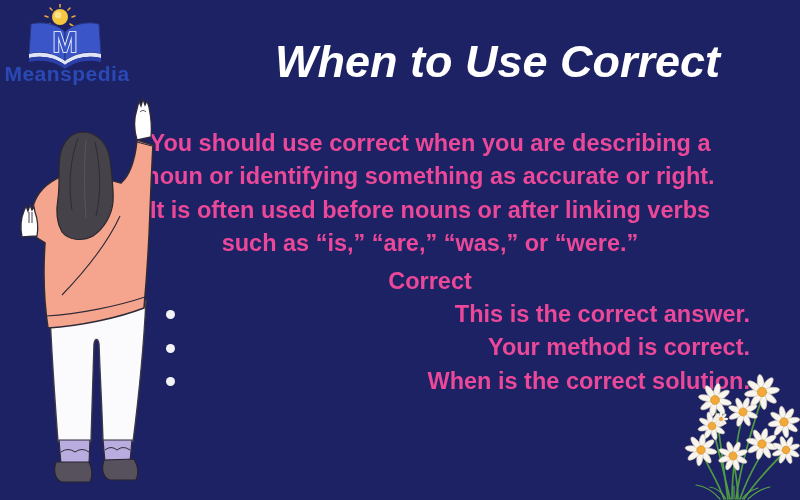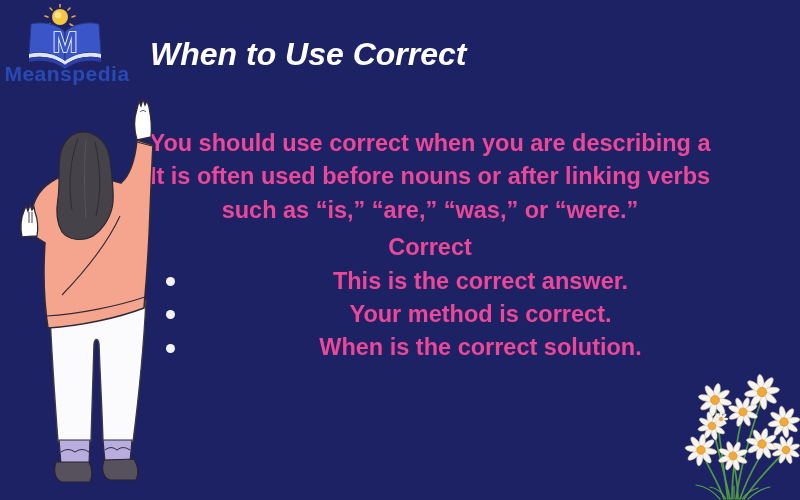--- a/index.html
+++ b/index.html
@@ -19,42 +19,42 @@
   .brand {
     position: absolute; top: 62px; left: 2px; width: 130px;
     text-align: center;
     font-size: 21px; font-weight: bold; letter-spacing: 0.5px;
     color: #2b49b5;
   }
 
   
   .title {
     position: absolute; top: 36px; left: 150px; width: 570px;
-    text-align: left;
-    font-size: 32px; font-weight: bold; font-style: italic;
+    text-align: right;
+    font-size: 45px; font-weight: bold; font-style: italic;
     color: #ffffff;
     white-space: nowrap;
   }
 
   
   .content {
     position: absolute; top: 127px; left: 110px; width: 640px;
     color: #ec4899;
     font-size: 23.5px; font-weight: bold;
     line-height: 33.4px;
     text-align: center;
   }
   .content .line { white-space: nowrap; }
   .examples-heading { margin-top: 4px; }
   .ex-row { display: flex; align-items: center; height: 33.4px; }
   .dot {
     width: 9px; height: 9px; border-radius: 50%;
     background: #f3f3f6; margin-left: 56px; flex: 0 0 auto;
   }
-  .ex-text { flex: 1; text-align: center; padding-left: 36px; white-space: nowrap; }
+  .ex-text { flex: 1; text-align: right; padding-left: 36px; white-space: nowrap; }
 
   
   .person-svg { position: absolute; top: 90px; left: 0; }
   .flowers-svg { position: absolute; top: 366px; left: 658px; }
 </style>
 </head>
 <body>
 
 <div class="canvas">
 
@@ -80,20 +80,21 @@
       <path d="M 5 54 C 17 51, 31 53, 41 61 C 51 53, 65 51, 77 54 L 77 58 C 65 55, 51 57, 41 65 C 31 57, 17 55, 5 58 Z" fill="#2c3fa8"></path>
       <text x="41" y="48" font-size="30" font-weight="bold" text-anchor="middle" fill="#3a55c8" stroke="#ffffff" stroke-width="1.6" paint-order="stroke" font-family="Liberation Sans, sans-serif">M</text>
     </svg>
     <div class="brand">Meanspedia</div>
   </header>
 
   <h1 class="title">When to Use Correct</h1>
 
   <main class="content">
     <p class="line">You should use correct when you are describing a</p>
+    <p class="line">noun or identifying something as accurate or right.</p>
     <p class="line">It is often used before nouns or after linking verbs</p>
     <p class="line">such as “is,” “are,” “was,” or “were.”</p>
     <p class="line examples-heading">Correct</p>
 
     <div class="ex-row">
       <span class="dot"></span>
       <span class="ex-text">This is the correct answer.</span>
     </div>
     <div class="ex-row">
       <span class="dot"></span>

